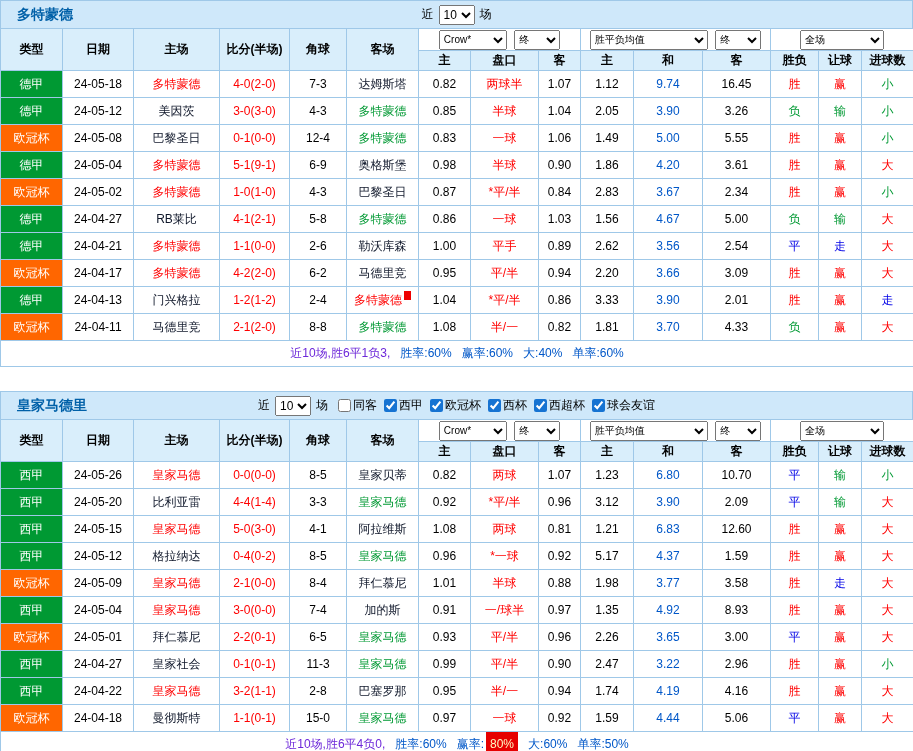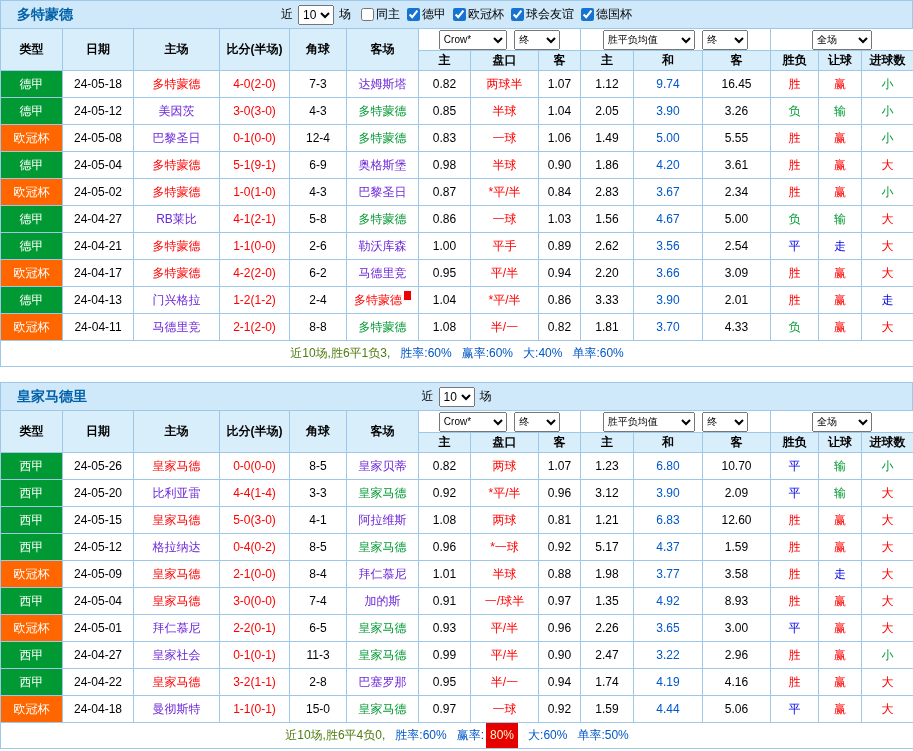--- a/index.html
+++ b/index.html
@@ -2,21 +2,21 @@
 <html><head>
 <meta charset="utf-8">
 <style>
   *{margin:0;padding:0;box-sizing:border-box}
   html,body{background:#fff}
   body{
     width:913px;
     font-family:"Liberation Sans","DejaVu Sans",sans-serif;
     font-size:12px;color:#000;
   }
-  .section{margin-bottom:15px}
+  .section{margin-bottom:24px}
   .title-bar{
     position:relative;height:28px;
     background:#cfe8fa;
     border:1px solid #9fc8e8;border-bottom:none;
     display:flex;align-items:center;justify-content:center;
   }
   .title{position:absolute;left:16px;font-weight:bold;color:#0060a8;font-size:14px}
   .controls{display:flex;align-items:center;gap:3px}
   .controls select{font-size:12px;height:20px}
   .controls label{display:inline-flex;align-items:center;margin-left:7px;cursor:pointer}
@@ -27,284 +27,40 @@
     overflow:hidden;white-space:nowrap;
   }
   thead th{background:#d9eefb;font-weight:bold;height:22px}
   thead th.sel{background:#fff}
   thead tr.sub th{height:20px}
   tbody td{height:27px;background:#fff}
   tfoot td{height:26px;background:#fff}
   select{font-size:10px;height:20px;vertical-align:middle;margin:0 2px}
   .sel-src{width:68px}
   .sel-fin{width:46px}
-  .sel-avg{width:92px}
-  .sel-scope{width:60px}
+  .sel-avg{width:118px}
+  .sel-scope{width:84px}
   .lg-green{background:#009933;color:#fff}
   .lg-orange{background:#ff6600;color:#fff}
   .c-red{color:#ff0000}
   .c-green{color:#009933}
   .c-blue{color:#0000e6}
-  .c-black{color:#6d28d9}
+  .c-black{color:#0f172a}
   .c-nblue{color:#0057c8}
   .rsq{display:inline-block;width:7px;height:9px;background:#ee0000;margin-left:2px;position:relative;top:-4px}
-  .f-prefix{color:#4d7c0f}
+  .f-prefix{color:#6d28d9}
   .stat{color:#0057c8;margin-left:10px}
   .stat .hl{background:#e60000;color:#fef9c3;padding:17px 4px;margin-left:2px}
 </style>
 </head>
 <body>
 
 <div class="section">
   <div class="title-bar">
     <span class="title">多特蒙德</span>
-    <div class="controls">
-      <span>近</span>
-      <select>
-        <option>10</option>
-      </select>
-      <span>场</span>
-      <span class="cbs"><label><input type="checkbox" style="">同主</label><label><input type="checkbox" checked="" style="">德甲</label><label><input type="checkbox" checked="" style="">欧冠杯</label><label><input type="checkbox" checked="" style="">球会友谊</label><label><input type="checkbox" checked="" style="">德国杯</label></span>
-    </div>
-  </div>
-  <table>
-    <colgroup>
-      <col style="width:62px">
-        <col style="width:71px">
-        <col style="width:86px">
-      <col style="width:70px">
-        <col style="width:57px">
-        <col style="width:72px">
-      <col style="width:52px">
-        <col style="width:68px">
-        <col style="width:42px">
-      <col style="width:53px">
-        <col style="width:69px">
-        <col style="width:68px">
-      <col style="width:48px">
-        <col style="width:43px">
-        <col style="width:52px">
-    </colgroup>
-    <thead>
-      <tr>
-        <th rowspan="2">类型</th>
-        <th rowspan="2">日期</th>
-        <th rowspan="2">主场</th>
-        <th rowspan="2">比分(半场)</th>
-        <th rowspan="2">角球</th>
-        <th rowspan="2">客场</th>
-        <th colspan="3" class="sel">
-          <select class="sel-src"><option>Crow*</option></select>
-          <select class="sel-fin"><option>终</option></select>
-        </th>
-        <th colspan="3" class="sel">
-          <select class="sel-avg"><option>胜平负均值</option></select>
-          <select class="sel-fin"><option>终</option></select>
-        </th>
-        <th colspan="3" class="sel">
-          <select class="sel-scope"><option>全场</option></select>
-        </th>
-      </tr>
-      <tr class="sub">
-        <th>主</th>
-        <th>盘口</th>
-        <th>客</th>
-        <th>主</th>
-        <th>和</th>
-        <th>客</th>
-        <th>胜负</th>
-        <th>让球</th>
-        <th>进球数</th>
-      </tr>
-    </thead>
-    <tbody>
-        <tr>
-          <td class="lg-green">德甲</td>
-          <td>24-05-18</td>
-          <td class="c-red">多特蒙德</td>
-          <td class="c-red">4-0(2-0)</td>
-          <td>7-3</td>
-          <td class="c-black">达姆斯塔</td>
-          <td>0.82</td>
-          <td class="c-red">两球半</td>
-          <td>1.07</td>
-          <td>1.12</td>
-          <td class="c-nblue">9.74</td>
-          <td>16.45</td>
-          <td class="c-red">胜</td>
-          <td class="c-red">赢</td>
-          <td class="c-green">小</td>
-        </tr>
-        <tr>
-          <td class="lg-green">德甲</td>
-          <td>24-05-12</td>
-          <td class="c-black">美因茨</td>
-          <td class="c-red">3-0(3-0)</td>
-          <td>4-3</td>
-          <td class="c-green">多特蒙德</td>
-          <td>0.85</td>
-          <td class="c-red">半球</td>
-          <td>1.04</td>
-          <td>2.05</td>
-          <td class="c-nblue">3.90</td>
-          <td>3.26</td>
-          <td class="c-green">负</td>
-          <td class="c-green">输</td>
-          <td class="c-green">小</td>
-        </tr>
-        <tr>
-          <td class="lg-orange">欧冠杯</td>
-          <td>24-05-08</td>
-          <td class="c-black">巴黎圣日</td>
-          <td class="c-red">0-1(0-0)</td>
-          <td>12-4</td>
-          <td class="c-green">多特蒙德</td>
-          <td>0.83</td>
-          <td class="c-red">一球</td>
-          <td>1.06</td>
-          <td>1.49</td>
-          <td class="c-nblue">5.00</td>
-          <td>5.55</td>
-          <td class="c-red">胜</td>
-          <td class="c-red">赢</td>
-          <td class="c-green">小</td>
-        </tr>
-        <tr>
-          <td class="lg-green">德甲</td>
-          <td>24-05-04</td>
-          <td class="c-red">多特蒙德</td>
-          <td class="c-red">5-1(9-1)</td>
-          <td>6-9</td>
-          <td class="c-black">奥格斯堡</td>
-          <td>0.98</td>
-          <td class="c-red">半球</td>
-          <td>0.90</td>
-          <td>1.86</td>
-          <td class="c-nblue">4.20</td>
-          <td>3.61</td>
-          <td class="c-red">胜</td>
-          <td class="c-red">赢</td>
-          <td class="c-red">大</td>
-        </tr>
-        <tr>
-          <td class="lg-orange">欧冠杯</td>
-          <td>24-05-02</td>
-          <td class="c-red">多特蒙德</td>
-          <td class="c-red">1-0(1-0)</td>
-          <td>4-3</td>
-          <td class="c-black">巴黎圣日</td>
-          <td>0.87</td>
-          <td class="c-red">*平/半</td>
-          <td>0.84</td>
-          <td>2.83</td>
-          <td class="c-nblue">3.67</td>
-          <td>2.34</td>
-          <td class="c-red">胜</td>
-          <td class="c-red">赢</td>
-          <td class="c-green">小</td>
-        </tr>
-        <tr>
-          <td class="lg-green">德甲</td>
-          <td>24-04-27</td>
-          <td class="c-black">RB莱比</td>
-          <td class="c-red">4-1(2-1)</td>
-          <td>5-8</td>
-          <td class="c-green">多特蒙德</td>
-          <td>0.86</td>
-          <td class="c-red">一球</td>
-          <td>1.03</td>
-          <td>1.56</td>
-          <td class="c-nblue">4.67</td>
-          <td>5.00</td>
-          <td class="c-green">负</td>
-          <td class="c-green">输</td>
-          <td class="c-red">大</td>
-        </tr>
-        <tr>
-          <td class="lg-green">德甲</td>
-          <td>24-04-21</td>
-          <td class="c-red">多特蒙德</td>
-          <td class="c-red">1-1(0-0)</td>
-          <td>2-6</td>
-          <td class="c-black">勒沃库森</td>
-          <td>1.00</td>
-          <td class="c-red">平手</td>
-          <td>0.89</td>
-          <td>2.62</td>
-          <td class="c-nblue">3.56</td>
-          <td>2.54</td>
-          <td class="c-blue">平</td>
-          <td class="c-blue">走</td>
-          <td class="c-red">大</td>
-        </tr>
-        <tr>
-          <td class="lg-orange">欧冠杯</td>
-          <td>24-04-17</td>
-          <td class="c-red">多特蒙德</td>
-          <td class="c-red">4-2(2-0)</td>
-          <td>6-2</td>
-          <td class="c-black">马德里竞</td>
-          <td>0.95</td>
-          <td class="c-red">平/半</td>
-          <td>0.94</td>
-          <td>2.20</td>
-          <td class="c-nblue">3.66</td>
-          <td>3.09</td>
-          <td class="c-red">胜</td>
-          <td class="c-red">赢</td>
-          <td class="c-red">大</td>
-        </tr>
-        <tr>
-          <td class="lg-green">德甲</td>
-          <td>24-04-13</td>
-          <td class="c-black">门兴格拉</td>
-          <td class="c-red">1-2(1-2)</td>
-          <td>2-4</td>
-          <td class="c-red">多特蒙德<span class="rsq"></span></td>
-          <td>1.04</td>
-          <td class="c-red">*平/半</td>
-          <td>0.86</td>
-          <td>3.33</td>
-          <td class="c-nblue">3.90</td>
-          <td>2.01</td>
-          <td class="c-red">胜</td>
-          <td class="c-red">赢</td>
-          <td class="c-blue">走</td>
-        </tr>
-        <tr>
-          <td class="lg-orange">欧冠杯</td>
-          <td>24-04-11</td>
-          <td class="c-black">马德里竞</td>
-          <td class="c-red">2-1(2-0)</td>
-          <td>8-8</td>
-          <td class="c-green">多特蒙德</td>
-          <td>1.08</td>
-          <td class="c-red">半/一</td>
-          <td>0.82</td>
-          <td>1.81</td>
-          <td class="c-nblue">3.70</td>
-          <td>4.33</td>
-          <td class="c-green">负</td>
-          <td class="c-red">赢</td>
-          <td class="c-red">大</td>
-        </tr>
-      </tbody>
-    <tfoot>
-      <tr>
-        <td colspan="15">
-          <span class="f-prefix">近10场,胜6平1负3,</span><span><span class="stat">胜率:<span>60%</span></span><span class="stat">赢率:<span>60%</span></span><span class="stat">大:<span>40%</span></span><span class="stat">单率:<span>60%</span></span></span>
-        </td>
-      </tr>
-    </tfoot>
-  </table>
-</div>
-
-<div class="section">
-  <div class="title-bar">
-    <span class="title">皇家马德里</span>
     <div class="controls">
       <span>近</span>
       <select>
         <option>10</option>
       </select>
       <span>场</span>
     </div>
   </div>
   <table>
     <colgroup>
@@ -351,20 +107,264 @@
         <th>主</th>
         <th>和</th>
         <th>客</th>
         <th>胜负</th>
         <th>让球</th>
         <th>进球数</th>
       </tr>
     </thead>
     <tbody>
         <tr>
+          <td class="lg-green">德甲</td>
+          <td>24-05-18</td>
+          <td class="c-red">多特蒙德</td>
+          <td class="c-red">4-0(2-0)</td>
+          <td>7-3</td>
+          <td class="c-black">达姆斯塔</td>
+          <td>0.82</td>
+          <td class="c-red">两球半</td>
+          <td>1.07</td>
+          <td>1.12</td>
+          <td class="c-nblue">9.74</td>
+          <td>16.45</td>
+          <td class="c-red">胜</td>
+          <td class="c-red">赢</td>
+          <td class="c-green">小</td>
+        </tr>
+        <tr>
+          <td class="lg-green">德甲</td>
+          <td>24-05-12</td>
+          <td class="c-black">美因茨</td>
+          <td class="c-red">3-0(3-0)</td>
+          <td>4-3</td>
+          <td class="c-green">多特蒙德</td>
+          <td>0.85</td>
+          <td class="c-red">半球</td>
+          <td>1.04</td>
+          <td>2.05</td>
+          <td class="c-nblue">3.90</td>
+          <td>3.26</td>
+          <td class="c-green">负</td>
+          <td class="c-green">输</td>
+          <td class="c-green">小</td>
+        </tr>
+        <tr>
+          <td class="lg-orange">欧冠杯</td>
+          <td>24-05-08</td>
+          <td class="c-black">巴黎圣日</td>
+          <td class="c-red">0-1(0-0)</td>
+          <td>12-4</td>
+          <td class="c-green">多特蒙德</td>
+          <td>0.83</td>
+          <td class="c-red">一球</td>
+          <td>1.06</td>
+          <td>1.49</td>
+          <td class="c-nblue">5.00</td>
+          <td>5.55</td>
+          <td class="c-red">胜</td>
+          <td class="c-red">赢</td>
+          <td class="c-green">小</td>
+        </tr>
+        <tr>
+          <td class="lg-green">德甲</td>
+          <td>24-05-04</td>
+          <td class="c-red">多特蒙德</td>
+          <td class="c-red">5-1(9-1)</td>
+          <td>6-9</td>
+          <td class="c-black">奥格斯堡</td>
+          <td>0.98</td>
+          <td class="c-red">半球</td>
+          <td>0.90</td>
+          <td>1.86</td>
+          <td class="c-nblue">4.20</td>
+          <td>3.61</td>
+          <td class="c-red">胜</td>
+          <td class="c-red">赢</td>
+          <td class="c-red">大</td>
+        </tr>
+        <tr>
+          <td class="lg-orange">欧冠杯</td>
+          <td>24-05-02</td>
+          <td class="c-red">多特蒙德</td>
+          <td class="c-red">1-0(1-0)</td>
+          <td>4-3</td>
+          <td class="c-black">巴黎圣日</td>
+          <td>0.87</td>
+          <td class="c-red">*平/半</td>
+          <td>0.84</td>
+          <td>2.83</td>
+          <td class="c-nblue">3.67</td>
+          <td>2.34</td>
+          <td class="c-red">胜</td>
+          <td class="c-red">赢</td>
+          <td class="c-green">小</td>
+        </tr>
+        <tr>
+          <td class="lg-green">德甲</td>
+          <td>24-04-27</td>
+          <td class="c-black">RB莱比</td>
+          <td class="c-red">4-1(2-1)</td>
+          <td>5-8</td>
+          <td class="c-green">多特蒙德</td>
+          <td>0.86</td>
+          <td class="c-red">一球</td>
+          <td>1.03</td>
+          <td>1.56</td>
+          <td class="c-nblue">4.67</td>
+          <td>5.00</td>
+          <td class="c-green">负</td>
+          <td class="c-green">输</td>
+          <td class="c-red">大</td>
+        </tr>
+        <tr>
+          <td class="lg-green">德甲</td>
+          <td>24-04-21</td>
+          <td class="c-red">多特蒙德</td>
+          <td class="c-red">1-1(0-0)</td>
+          <td>2-6</td>
+          <td class="c-black">勒沃库森</td>
+          <td>1.00</td>
+          <td class="c-red">平手</td>
+          <td>0.89</td>
+          <td>2.62</td>
+          <td class="c-nblue">3.56</td>
+          <td>2.54</td>
+          <td class="c-blue">平</td>
+          <td class="c-blue">走</td>
+          <td class="c-red">大</td>
+        </tr>
+        <tr>
+          <td class="lg-orange">欧冠杯</td>
+          <td>24-04-17</td>
+          <td class="c-red">多特蒙德</td>
+          <td class="c-red">4-2(2-0)</td>
+          <td>6-2</td>
+          <td class="c-black">马德里竞</td>
+          <td>0.95</td>
+          <td class="c-red">平/半</td>
+          <td>0.94</td>
+          <td>2.20</td>
+          <td class="c-nblue">3.66</td>
+          <td>3.09</td>
+          <td class="c-red">胜</td>
+          <td class="c-red">赢</td>
+          <td class="c-red">大</td>
+        </tr>
+        <tr>
+          <td class="lg-green">德甲</td>
+          <td>24-04-13</td>
+          <td class="c-black">门兴格拉</td>
+          <td class="c-red">1-2(1-2)</td>
+          <td>2-4</td>
+          <td class="c-red">多特蒙德<span class="rsq"></span></td>
+          <td>1.04</td>
+          <td class="c-red">*平/半</td>
+          <td>0.86</td>
+          <td>3.33</td>
+          <td class="c-nblue">3.90</td>
+          <td>2.01</td>
+          <td class="c-red">胜</td>
+          <td class="c-red">赢</td>
+          <td class="c-blue">走</td>
+        </tr>
+        <tr>
+          <td class="lg-orange">欧冠杯</td>
+          <td>24-04-11</td>
+          <td class="c-black">马德里竞</td>
+          <td class="c-red">2-1(2-0)</td>
+          <td>8-8</td>
+          <td class="c-green">多特蒙德</td>
+          <td>1.08</td>
+          <td class="c-red">半/一</td>
+          <td>0.82</td>
+          <td>1.81</td>
+          <td class="c-nblue">3.70</td>
+          <td>4.33</td>
+          <td class="c-green">负</td>
+          <td class="c-red">赢</td>
+          <td class="c-red">大</td>
+        </tr>
+      </tbody>
+    <tfoot>
+      <tr>
+        <td colspan="15">
+          <span class="f-prefix">近10场,胜6平1负3,</span><span><span class="stat">胜率:<span>60%</span></span><span class="stat">赢率:<span>60%</span></span><span class="stat">大:<span>40%</span></span><span class="stat">单率:<span>60%</span></span></span>
+        </td>
+      </tr>
+    </tfoot>
+  </table>
+</div>
+
+<div class="section">
+  <div class="title-bar">
+    <span class="title">皇家马德里</span>
+    <div class="controls">
+      <span>近</span>
+      <select>
+        <option>10</option>
+      </select>
+      <span>场</span>
+      <span class="cbs"><label><input type="checkbox" style="">同客</label><label><input type="checkbox" checked="" style="">西甲</label><label><input type="checkbox" checked="" style="">欧冠杯</label><label><input type="checkbox" checked="" style="">西杯</label><label><input type="checkbox" checked="" style="">西超杯</label><label><input type="checkbox" checked="" style="">球会友谊</label></span>
+    </div>
+  </div>
+  <table>
+    <colgroup>
+      <col style="width:62px">
+        <col style="width:71px">
+        <col style="width:86px">
+      <col style="width:70px">
+        <col style="width:57px">
+        <col style="width:72px">
+      <col style="width:52px">
+        <col style="width:68px">
+        <col style="width:42px">
+      <col style="width:53px">
+        <col style="width:69px">
+        <col style="width:68px">
+      <col style="width:48px">
+        <col style="width:43px">
+        <col style="width:52px">
+    </colgroup>
+    <thead>
+      <tr>
+        <th rowspan="2">类型</th>
+        <th rowspan="2">日期</th>
+        <th rowspan="2">主场</th>
+        <th rowspan="2">比分(半场)</th>
+        <th rowspan="2">角球</th>
+        <th rowspan="2">客场</th>
+        <th colspan="3" class="sel">
+          <select class="sel-src"><option>Crow*</option></select>
+          <select class="sel-fin"><option>终</option></select>
+        </th>
+        <th colspan="3" class="sel">
+          <select class="sel-avg"><option>胜平负均值</option></select>
+          <select class="sel-fin"><option>终</option></select>
+        </th>
+        <th colspan="3" class="sel">
+          <select class="sel-scope"><option>全场</option></select>
+        </th>
+      </tr>
+      <tr class="sub">
+        <th>主</th>
+        <th>盘口</th>
+        <th>客</th>
+        <th>主</th>
+        <th>和</th>
+        <th>客</th>
+        <th>胜负</th>
+        <th>让球</th>
+        <th>进球数</th>
+      </tr>
+    </thead>
+    <tbody>
+        <tr>
           <td class="lg-green">西甲</td>
           <td>24-05-26</td>
           <td class="c-red">皇家马德</td>
           <td class="c-red">0-0(0-0)</td>
           <td>8-5</td>
           <td class="c-black">皇家贝蒂</td>
           <td>0.82</td>
           <td class="c-red">两球</td>
           <td>1.07</td>
           <td>1.23</td>

